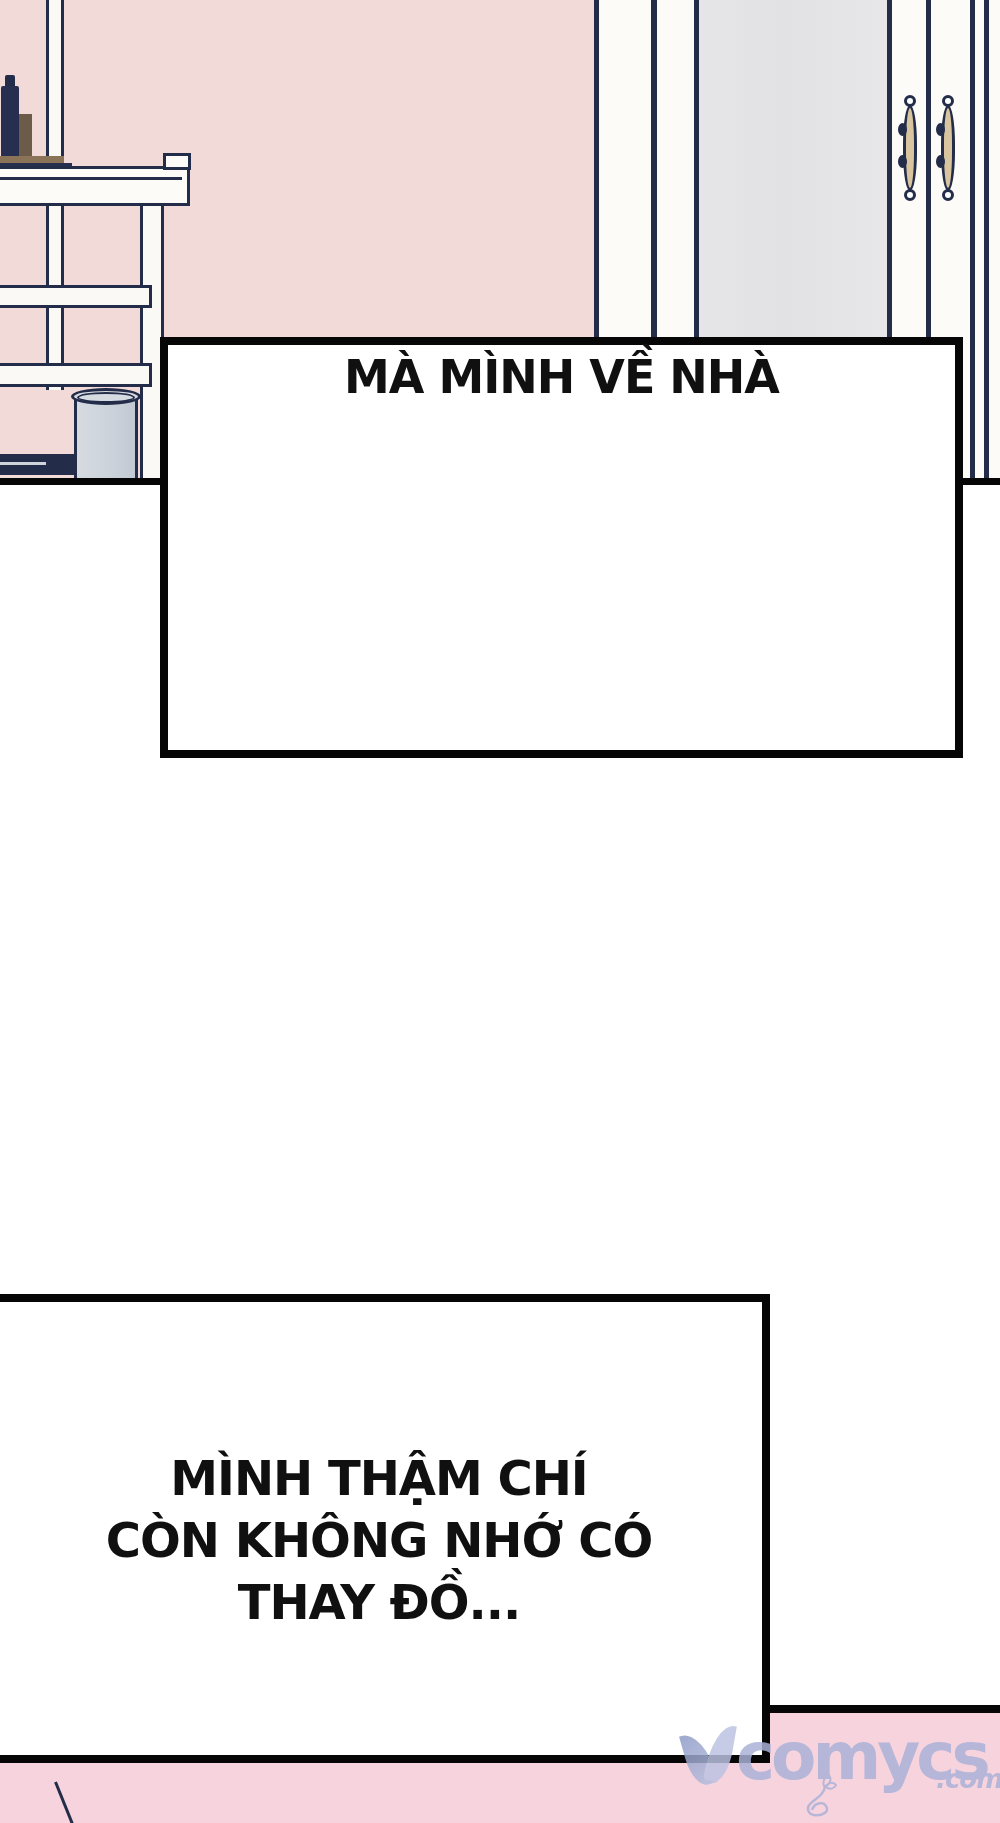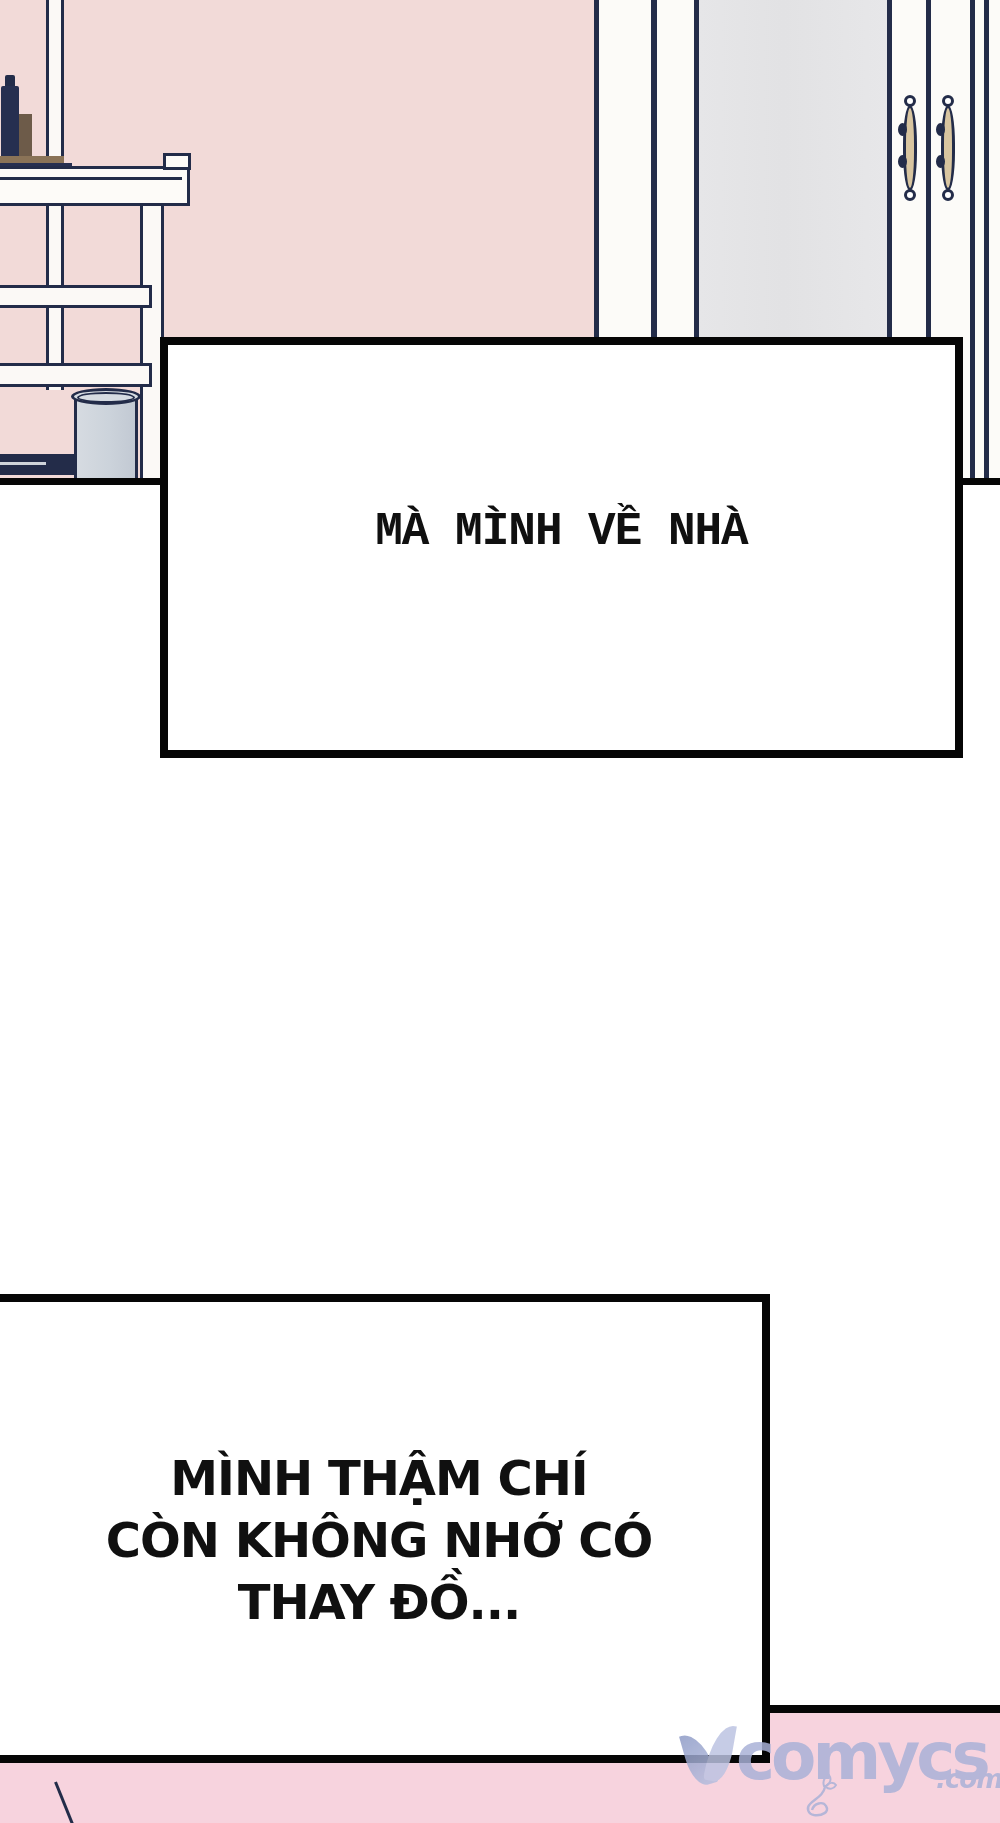--- a/index.html
+++ b/index.html
@@ -44,21 +44,21 @@
   .trash-body { left:74px; top:396px; width:64px; height:82px; border:3px solid var(--navy); border-bottom:none; box-sizing:border-box;
                 background:linear-gradient(90deg,#d6dbe1 0%,#ccd3db 55%,#c2c9d3 100%); }
   .trash-rim { left:71px; top:388px; width:70px; height:17px; background:#d6dbe1; border:3px solid var(--navy); border-radius:50%; box-sizing:border-box; }
   .trash-rim2 { left:77px; top:392px; width:58px; height:11px; border:2px solid var(--navy); border-radius:50%; box-sizing:border-box; background:transparent; }
 
   
   .caption { background:#ffffff; border:8px solid var(--ink); box-sizing:border-box; color:#101010; }
   .box1 { left:160px; top:337px; width:803px; height:421px; }
   .box2 { left:-12px; top:1294px; width:782px; height:469px; }
   .cap-text { width:100%; text-align:center; font-weight:bold; letter-spacing:-1px; }
-  .box1 .cap-text { padding-top:155px; font-size:46px; line-height:64px;font-family:Liberation Mono, monospace; }
+  .box1 .cap-text { font-size:46px; line-height:64px; }
   .box2 .cap-text { padding-top:145px; font-size:48px; line-height:62px; }
   .cap-line { white-space:nowrap; }
 
   
   .floor-line-right { left:768px; top:1705px; width:232px; height:8px; background:var(--ink); }
   .floor-right { left:770px; top:1713px; width:230px; height:110px; background:var(--floor); }
   .floor-bottom { left:0; top:1763px; width:1000px; height:60px; background:var(--floor); }
   .diag-line { left:54px; top:1782px; width:3px; height:46px; background:var(--navy); transform:rotate(-22deg); transform-origin:top center; }
 
   

